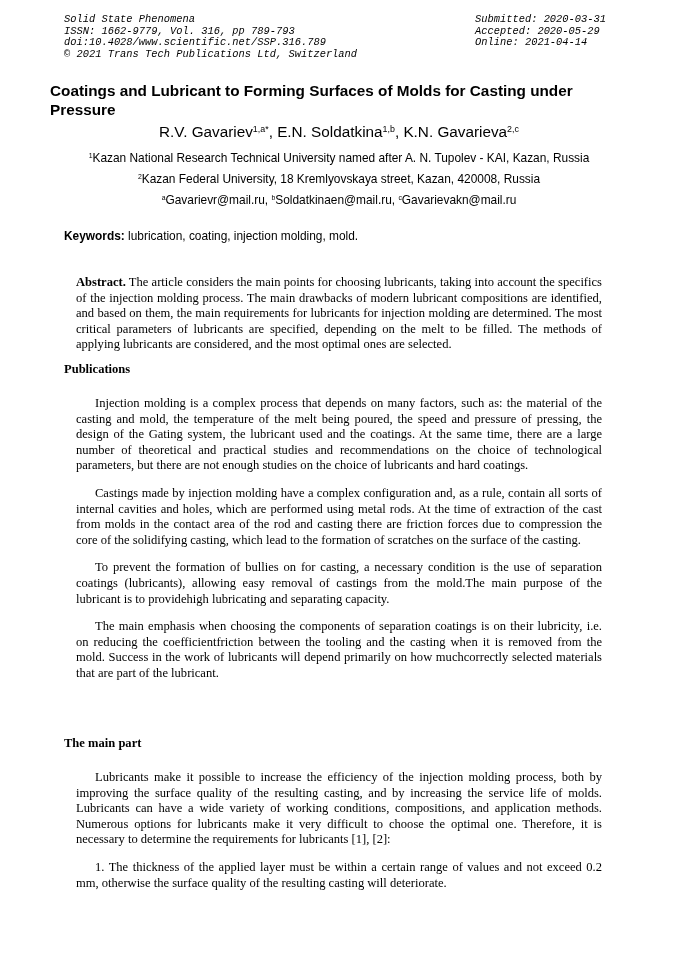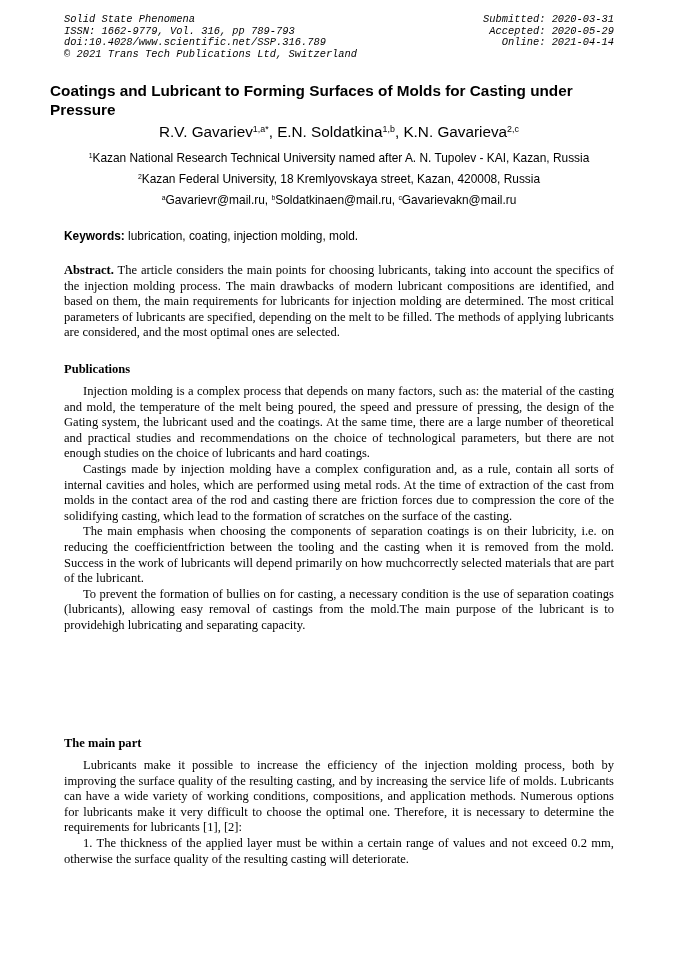--- a/index.html
+++ b/index.html
@@ -1,29 +1,29 @@
 <!DOCTYPE html>
 <html><head>
 <meta charset="utf-8">
 <style>
   html, body { margin: 0; padding: 0; background: #ffffff; }
   body { width: 678px; height: 959px; position: relative; overflow: hidden; color: #000; }
   .hdr { position: absolute; top: 14px; font-family: Liberation Mono, monospace; font-style: italic; font-size: 10.4px; line-height: 11.6px; }
   .hdr-left { left: 64px; }
-  .hdr-right { right: 64px; text-align: right; }
+  .hdr-right { right: 72px; text-align: left; }
   .hdr div { white-space: nowrap; }
   .title { position: absolute; top: 81px; left: 50px; width: 578px; text-align: left; font-family: "Liberation Sans", sans-serif; font-weight: bold; font-size: 15.3px; line-height: 19px; }
   .authors { position: absolute; top: 123px; left: 40px; width: 598px; text-align: center; font-family: "Liberation Sans", sans-serif; font-size: 15.3px; line-height: 18px; }
   .authors sup, .affil sup { font-size: 0.58em; vertical-align: 0.55em; line-height: 0; }
   .affil { position: absolute; left: 30px; width: 618px; text-align: center; font-family: "Liberation Sans", sans-serif; font-size: 11.9px; line-height: 14px; white-space: nowrap; }
   .kw { position: absolute; top: 229px; left: 64px; width: 560px; font-family: "Liberation Sans", sans-serif; font-size: 11.9px; line-height: 14px; }
   .kw b { font-weight: bold; }
   .body-text { font-family: "Liberation Serif", serif; font-size: 12.55px; line-height: 15.6px; text-align: justify; }
   .block { position: absolute; left: 64px; width: 550px; }
-  .block p { margin: 0; }
+  .block p { margin: 12px; }
   .indent { text-indent: 19px; }
   .heading { font-family: "Liberation Serif", serif; font-weight: bold; font-size: 12.55px; line-height: 15.6px; position: absolute; left: 64px; }
   .lastline { text-align-last: left; }
 </style>
 </head>
 <body>
 
 <div class="hdr hdr-left">
   <div>Solid State Phenomena</div>
   <div>ISSN: 1662-9779, Vol. 316, pp 789-793</div>
@@ -47,21 +47,21 @@
 <div class="kw"><b>Keywords:</b> <span>lubrication, coating, injection molding, mold.</span></div>
 
 <div class="block body-text" style="top:263px;">
   <p class="lastline"><b>Abstract.</b> <span>The article considers the main points for choosing lubricants, taking into account the specifics of the injection molding process. The main drawbacks of modern lubricant compositions are identified, and based on them, the main requirements for lubricants for injection molding are determined. The most critical parameters of lubricants are specified, depending on the melt to be filled. The methods of applying lubricants are considered, and the most optimal ones are selected.</span></p>
 </div>
 
 <div class="heading" style="top:362px;">Publications</div>
 <div class="block body-text" style="top:384px;">
   <p class="indent">Injection molding is a complex process that depends on many factors, such as: the material of the casting and mold, the temperature of the melt being poured, the speed and pressure of pressing, the design of the Gating system, the lubricant used and the coatings. At the same time, there are a large number of theoretical and practical studies and recommendations on the choice of technological parameters, but there are not enough studies on the choice of lubricants and hard coatings.</p>
   <p class="indent">Castings made by injection molding have a complex configuration and, as a rule, contain all sorts of internal cavities and holes, which are performed using metal rods. At the time of extraction of the cast from molds in the contact area of the rod and casting there are friction forces due to compression the core of the solidifying casting, which lead to the formation of scratches on the surface of the casting.</p>
+  <p class="indent">To prevent the formation of bullies on for casting, a necessary condition is the use of separation coatings (lubricants), allowing easy removal of castings from the mold.The main purpose of the lubricant is to providehigh lubricating and separating capacity.</p>
   <p class="indent">The main emphasis when choosing the components of separation coatings is on their lubricity, i.e. on reducing the coefficientfriction between the tooling and the casting when it is removed from the mold. Success in the work of lubricants will depend primarily on how muchcorrectly selected materials that are part of the lubricant.</p>
-  <p class="indent">To prevent the formation of bullies on for casting, a necessary condition is the use of separation coatings (lubricants), allowing easy removal of castings from the mold.The main purpose of the lubricant is to providehigh lubricating and separating capacity.</p>
 </div>
 
 <div class="heading" style="top:736px;">The main part</div>
 <div class="block body-text" style="top:758px;">
   <p class="indent">Lubricants make it possible to increase the efficiency of the injection molding process, both by improving the surface quality of the resulting casting, and by increasing the service life of molds. Lubricants can have a wide variety of working conditions, compositions, and application methods. Numerous options for lubricants make it very difficult to choose the optimal one. Therefore, it is necessary to determine the requirements for lubricants [1], [2]:</p>
   <p class="indent">1. The thickness of the applied layer must be within a certain range of values and not exceed 0.2 mm, otherwise the surface quality of the resulting casting will deteriorate.</p>
 </div>
 
 </body></html>

